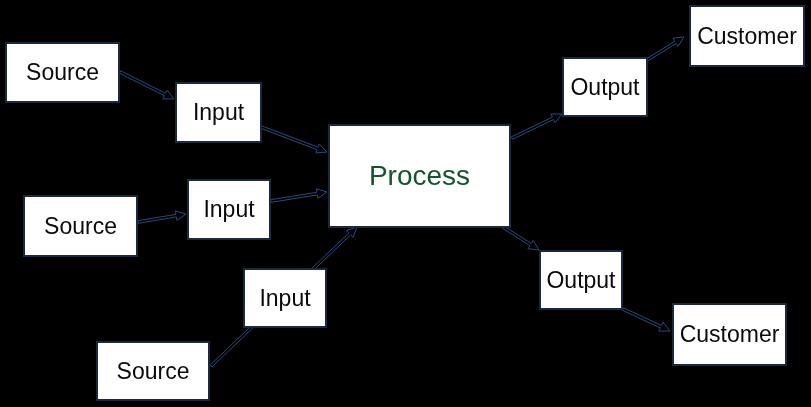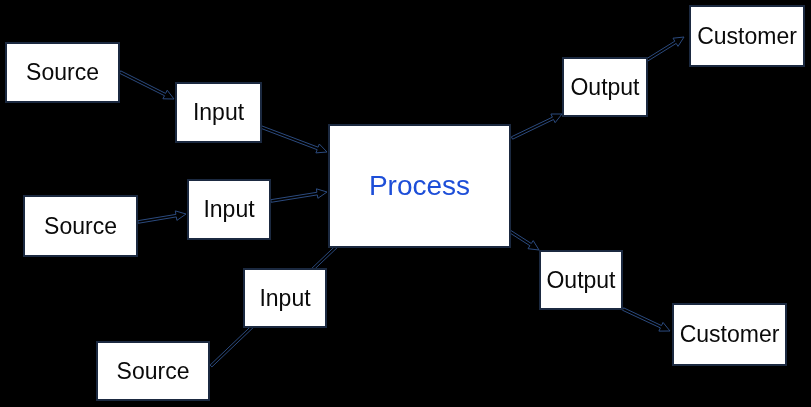--- a/index.html
+++ b/index.html
@@ -59,21 +59,21 @@
   </div>
   <div class="node" style="left: 187px; top: 179px; width: 84px; height: 61px; font-size: 23px; background: rgb(255, 255, 255); border-color: rgb(27, 41, 64); color: rgb(10, 10, 10);">
     <span>Input</span>
   </div>
   <div class="node" style="left: 243px; top: 268px; width: 84px; height: 60px; font-size: 23px; background: rgb(255, 255, 255); border-color: rgb(27, 41, 64); color: rgb(10, 10, 10);">
     <span>Input</span>
   </div>
   <div class="node" style="left: 96px; top: 341px; width: 114px; height: 60px; font-size: 23px; background: rgb(255, 255, 255); border-color: rgb(27, 41, 64); color: rgb(10, 10, 10);">
     <span>Source</span>
   </div>
-  <div class="node" style="left: 328px; top: 124px; width: 183px; height: 124px; font-size: 28px; background: rgb(255, 255, 255); border-color: rgb(27, 41, 64); color: #1d4ed8;">
+  <div class="node" style="left: 328px; top: 124px; width: 183px; height: 104px; font-size: 28px; background: rgb(255, 255, 255); border-color: rgb(27, 41, 64); color: #14532d;">
     <span>Process</span>
   </div>
   <div class="node" style="left: 562px; top: 57px; width: 86px; height: 60px; font-size: 23px; background: rgb(255, 255, 255); border-color: rgb(27, 41, 64); color: rgb(10, 10, 10);">
     <span>Output</span>
   </div>
   <div class="node" style="left: 689px; top: 5px; width: 116px; height: 62px; font-size: 23px; background: rgb(255, 255, 255); border-color: rgb(27, 41, 64); color: rgb(10, 10, 10);">
     <span>Customer</span>
   </div>
   <div class="node" style="left: 539px; top: 250px; width: 84px; height: 60px; font-size: 23px; background: rgb(255, 255, 255); border-color: rgb(27, 41, 64); color: rgb(10, 10, 10);">
     <span>Output</span>

